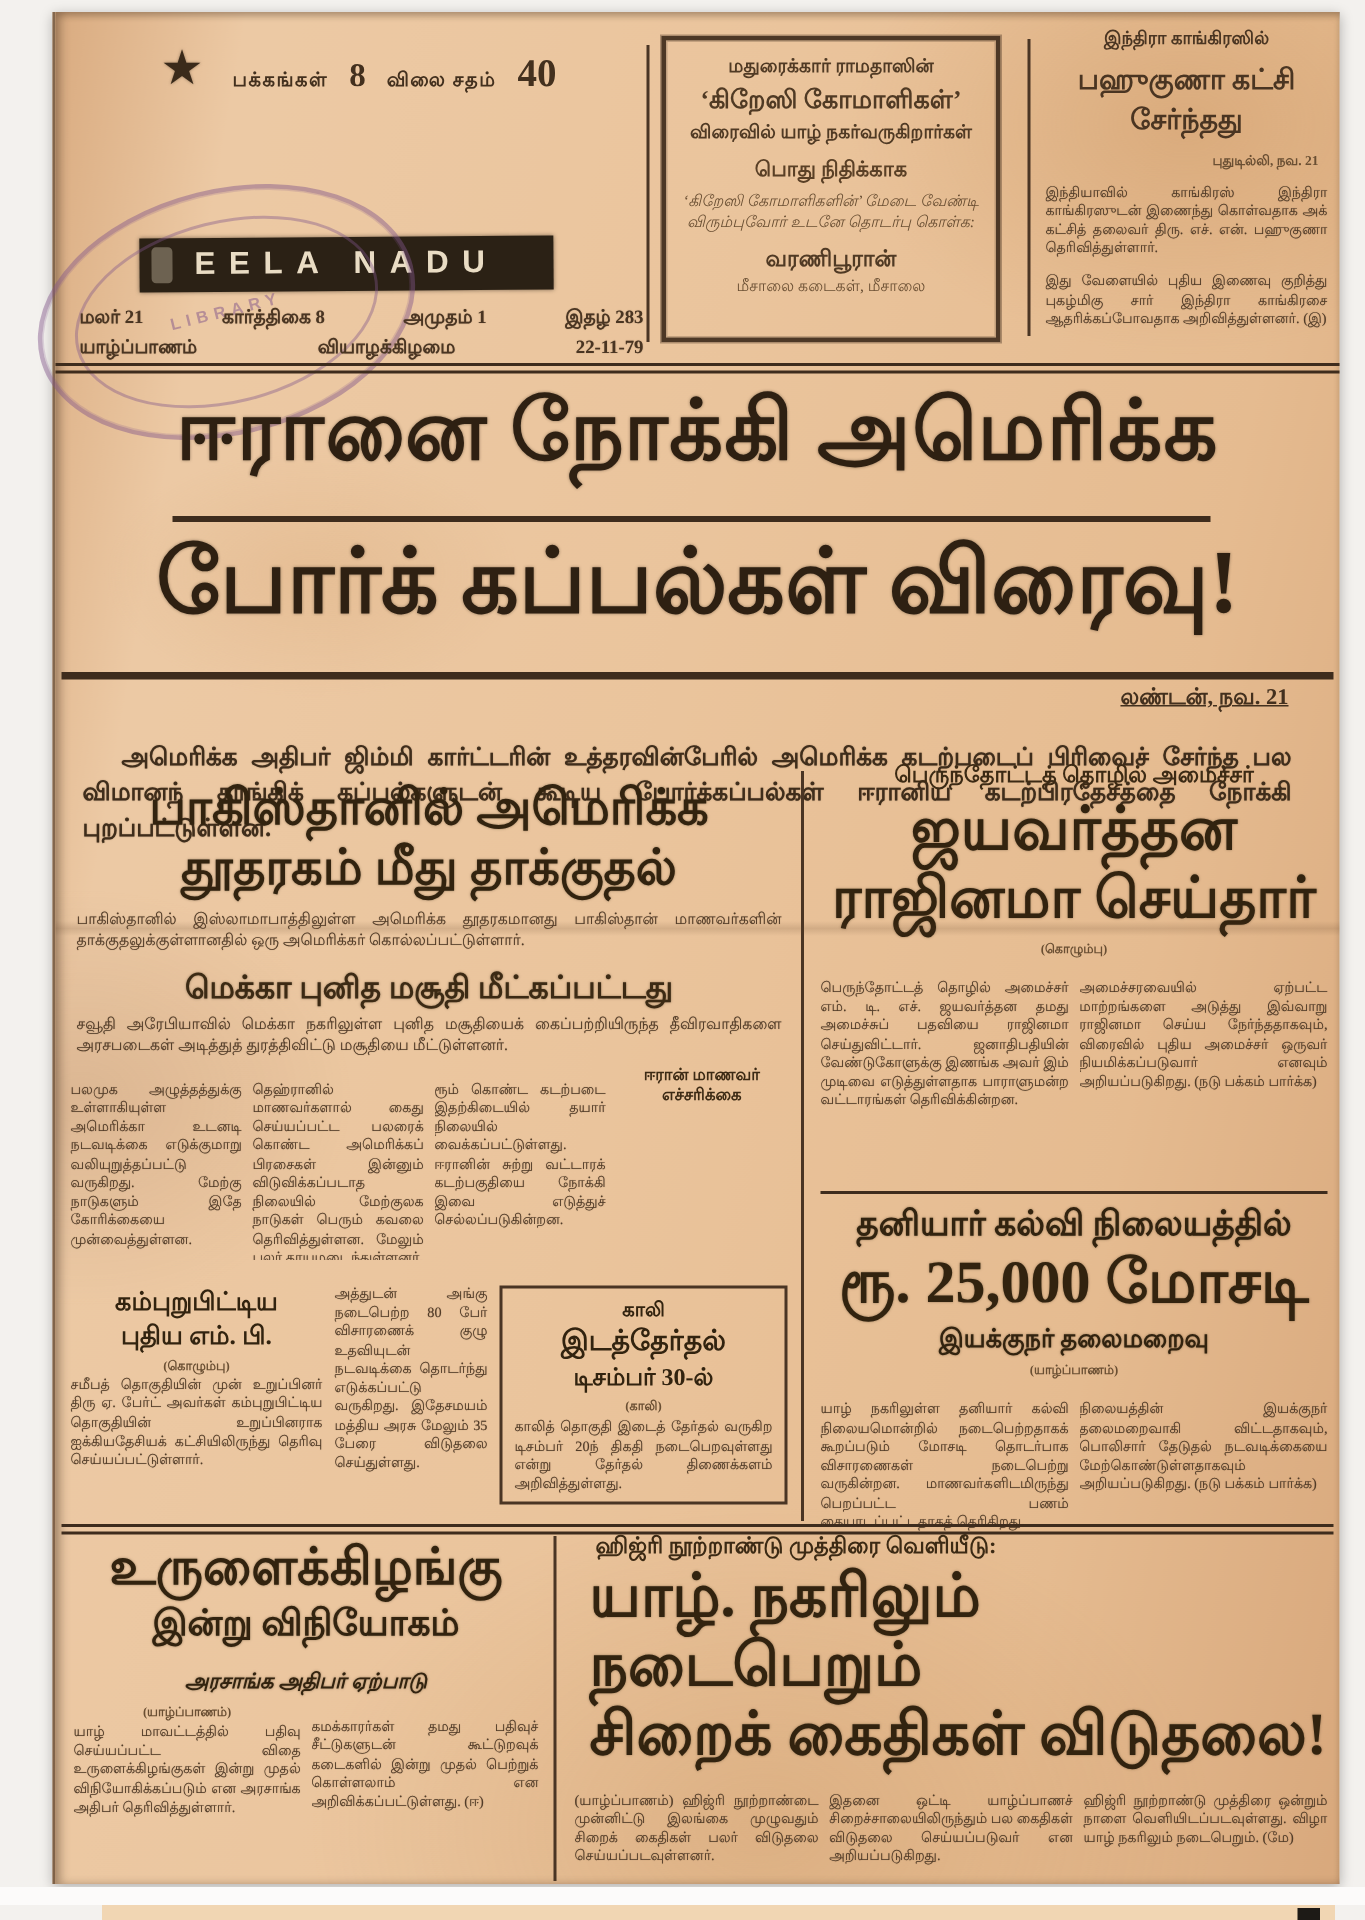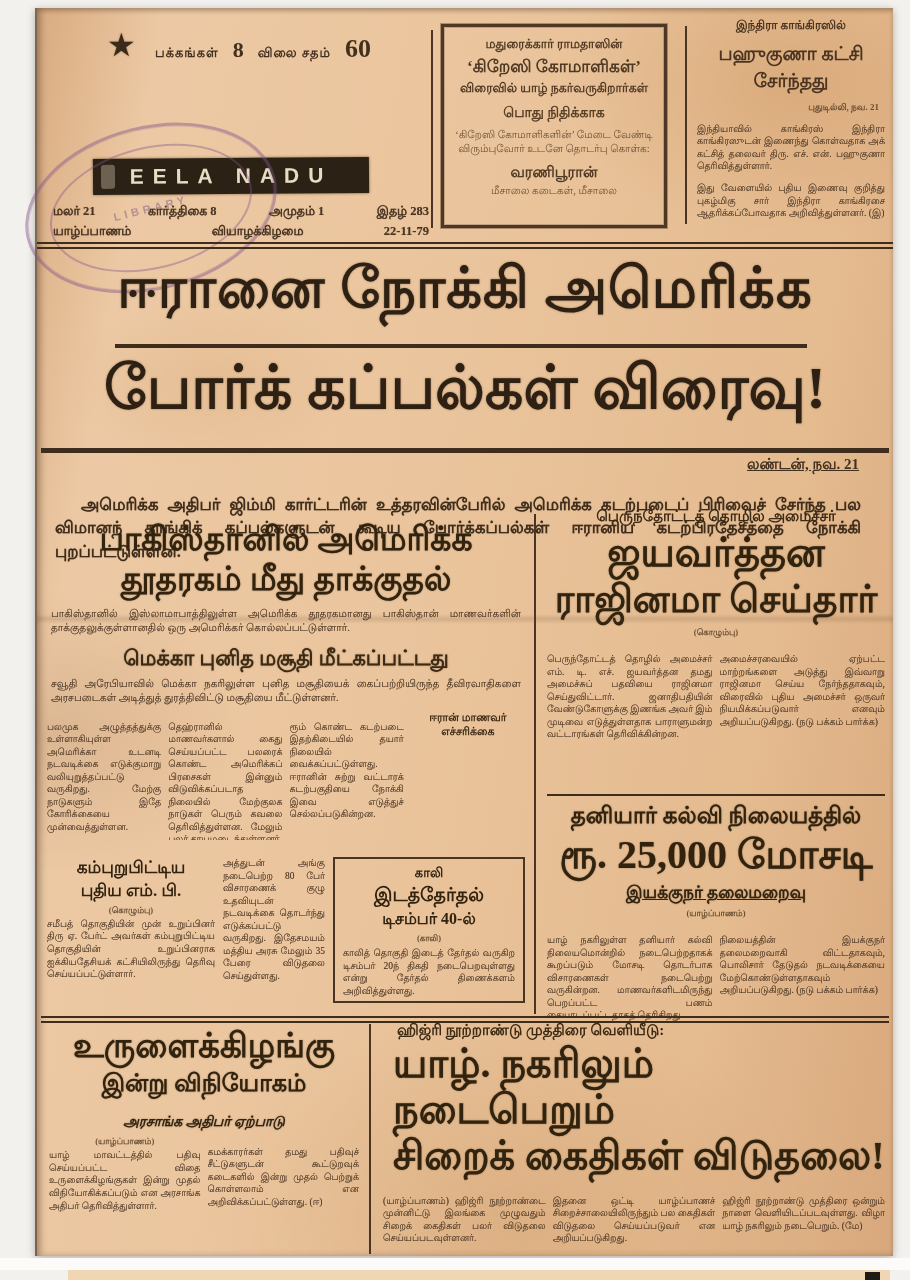--- a/index.html
+++ b/index.html
@@ -63,21 +63,21 @@
   
   .adbox{
     position:absolute;left:404px;top:16px;width:226px;height:204px;
     border:3px solid #4d3826;box-shadow:0 0 0 1px rgba(77,56,38,.4), inset 0 0 0 1px rgba(77,56,38,.25);
     padding:10px 8px;box-sizing:border-box;text-align:center;color:#503a24;
   }
   .adbox .l0{font-size:12.5px;font-weight:bold;margin-bottom:4px;text-align:center;}
   .adbox .l1{font-size:17px;font-weight:bold;margin-bottom:3px;}
   .adbox .l2{font-size:12.5px;font-weight:bold;margin-bottom:8px;}
   .adbox .l3{font-size:14px;font-weight:bold;margin-bottom:6px;color:#5a4026;}
-  .adbox .l4{font-size:10.5px;line-height:1.35;margin-bottom:8px;color:#6a4f33;text-align:center;}
+  .adbox .l4{font-size:10.5px;line-height:1.35;margin-bottom:8px;color:#6a4f33;text-align:center;font-style:italic;}
   .adbox .l5{font-size:15px;font-weight:bold;margin-bottom:2px;}
   .adbox .l6{font-size:10.5px;color:#6a4f33;}
   
   .tr-art{position:absolute;left:660px;top:10px;width:188px;color:#4a3522;}
   .tr-art .kick{font-size:12px;font-weight:bold;text-align:center;margin-bottom:8px;}
   .tr-art .h{font-size:19px;font-weight:bold;text-align:center;line-height:1.4;}
   .tr-art .dl{font-size:9px;text-align:right;margin:8px 6px 6px 0;font-weight:bold;color:#6a4f33;}
   .smalltxt{
     font-size:9.5px;line-height:1.32;text-align:justify;color:#523c28;
     text-shadow:0 0 .6px rgba(82,60,40,.55);overflow:hidden;
@@ -116,21 +116,21 @@
   .gallebox .dl{font-size:8.5px;font-weight:bold;margin:3px 0;color:#6a4f33;}
   
   .jaya-kick{font-size:15px;font-weight:bold;text-align:center;color:#3c2a14;}
   .jaya-h1{font-size:40px;margin-top:2px;}
   .jaya-h2{font-size:38px;}
   .dl-c{font-size:8.5px;text-align:center;font-weight:bold;color:#6a4f33;margin:4px 0 2px;}
   .jaya-cols{height:142px;justify-content:flex-end;}
   .rz-rule{height:2px;background:#3e2c1d;margin:8px 0 6px;}
   .fraud-h1{font-size:23px;}
   .fraud-h2{font-size:40px;margin-top:2px;}
-  .fraud-sub{font-size:17px;margin-top:4px;text-decoration:underline;}
+  .fraud-sub{font-size:17px;margin-top:4px;}
   .fraud-cols{height:138px;}
   
   .bottom-rule{left:4px;top:1008px;width:848px;}
   .bot-vrule{left:332px;top:1016px;height:230px;}
   .botL{position:absolute;left:12px;top:1018px;width:310px;}
   .potato-h1{font-size:34px;}
   .potato-h2{font-size:24px;margin-top:2px;}
   .potato-h3{font-size:14px;margin-top:16px;font-style:italic;}
   .potato-cols{height:124px;margin-top:6px;}
   .botR{position:absolute;left:346px;top:1014px;width:502px;}
@@ -145,21 +145,21 @@
 </head>
 <body>
 
 <div class="sheet">
 
   <div class="star">★</div>
   <div class="pagesline">
     <span class="lbl">பக்கங்கள்</span>
     <span class="num">8</span>
     <span class="lbl">விலை சதம்</span>
-    <span class="num big">60</span>
+    <span class="num big">40</span>
   </div>
   <div class="mast-bar">
     <span class="emblem"></span>
     <span>EELA NADU</span>
   </div>
   <div class="stamp">
     <div class="inner">LIBRARY</div>
   </div>
   <div class="issue-rows">
     <div class="r">
@@ -235,21 +235,21 @@
           <div>கம்புறுபிட்டிய</div>
           <div>புதிய எம். பி.</div>
         </div>
         <div class="dl">(கொழும்பு)</div>
         <p class="smalltxt" style="margin:0;">சமீபத் தொகுதியின் முன் உறுப்பினர் திரு ஏ. பேர்ட் அவர்கள் கம்புறுபிட்டிய தொகுதியின் உறுப்பினராக ஐக்கியதேசியக் கட்சியிலிருந்து தெரிவு செய்யப்பட்டுள்ளார்.</p>
       </div>
       <p class="smalltxt miniB" style="margin:0;">அத்துடன் அங்கு நடைபெற்ற 80 பேர் விசாரணைக் குழு உதவியுடன் நடவடிக்கை தொடர்ந்து எடுக்கப்பட்டு வருகிறது. இதேசமயம் மத்திய அரசு மேலும் 35 பேரை விடுதலை செய்துள்ளது.</p>
       <div class="gallebox">
         <div class="g1">காலி</div>
         <div class="g2">இடத்தேர்தல்</div>
-        <div class="g3">டிசம்பர் 40-ல்</div>
+        <div class="g3">டிசம்பர் 30-ல்</div>
         <div class="dl">(காலி)</div>
         <p class="smalltxt" style="margin:0;text-align:justify;">காலித் தொகுதி இடைத் தேர்தல் வருகிற டிசம்பர் 20ந் திகதி நடைபெறவுள்ளது என்று தேர்தல் திணைக்களம் அறிவித்துள்ளது.</p>
       </div>
     </div>
   </div>
 
   <div class="mainR">
     <div class="jaya-kick">பெருந்தோட்டத் தொழில் அமைச்சர்</div>
     <div class="secHead jaya-h1">ஜயவர்த்தன</div>
     <div class="secHead jaya-h2">ராஜினமா செய்தார்</div>

